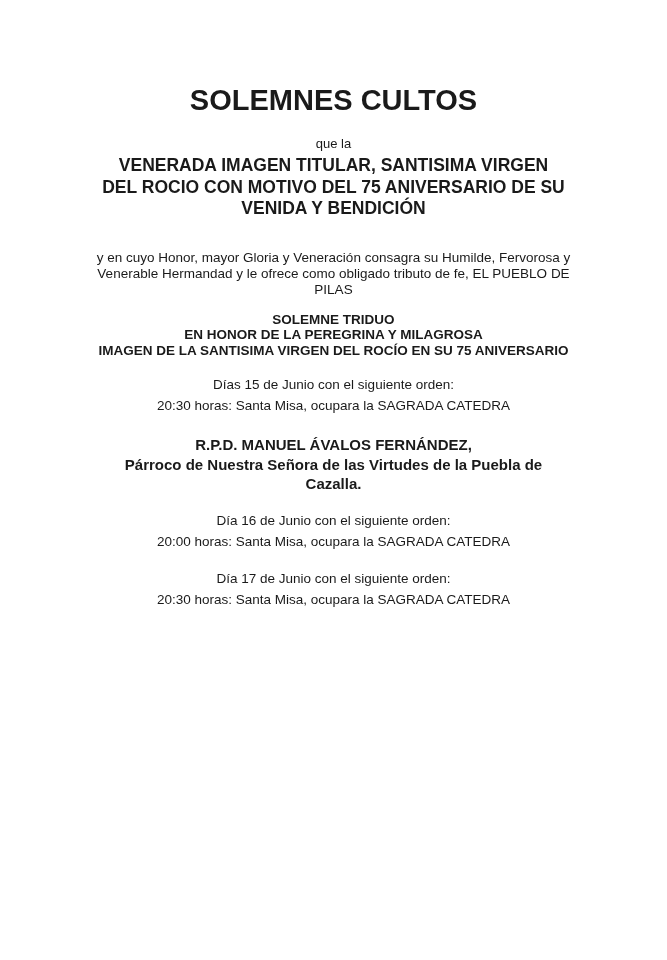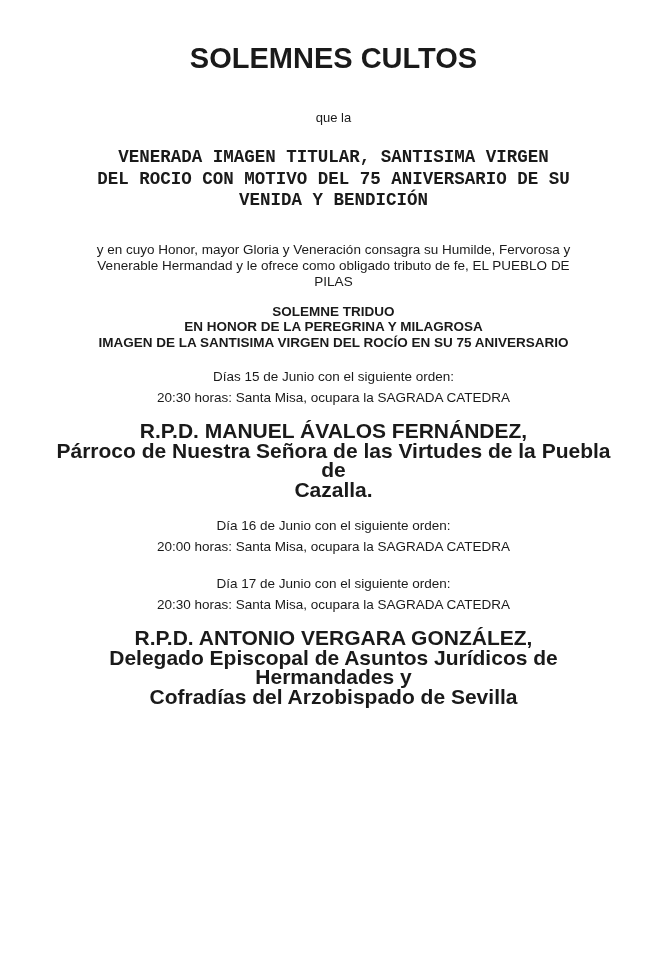--- a/index.html
+++ b/index.html
@@ -10,73 +10,72 @@
   body {
     width: 667px;
     height: 960px;
     font-family: "Liberation Sans", sans-serif;
     color: #1a1a1a;
     overflow: hidden;
   }
   .sheet {
     width: 580px;
     margin: 0 auto;
-    padding-top: 45px;
+    padding-top: 87px;
     text-align: center;
   }
   .pre { white-space: pre-line; }
 
   .title {
     margin: 0;
     font-size: 29px;
     line-height: 27px;
     font-weight: bold;
   }
   .small-line {
-    margin-top: 38px;
+    margin-top: 22px;
     font-size: 13px;
     line-height: 16px;
   }
   .bold-sub {
     margin-top: 15px;
     font-size: 14px;
     line-height: 15.5px;
     font-weight: bold;
   }
   .body-par {
     margin-top: 16px;
     font-size: 13.5px;
     line-height: 15.5px;
   }
   .main-heading {
-    margin-top: 21px;
+    margin-top: 3px;
     font-size: 17.5px;
     line-height: 21.5px;
     font-weight: bold;
-    font-family: Liberation Mono, monospace;
   }
   .honor-par {
     margin-top: 30px;
     font-size: 13.5px;
     line-height: 16px;
   }
   .triduo-heading {
     margin-top: 14px;
     font-size: 13.5px;
     line-height: 15.5px;
     font-weight: bold;
   }
   .day-order {
     margin-top: 16px;
     font-size: 13.5px;
     line-height: 21px;
   }
   .celebrant {
-    margin-top: 13px;
-    font-size: 21px;
+    margin-top: 19px;
+    font-size: 15px;
     line-height: 19.5px;
     font-weight: bold;
   }
 </style>
 </head>
 <body>
 
 <div class="sheet">
 
   <h1 class="title">SOLEMNES CULTOS</h1>
@@ -106,18 +105,15 @@
   </div>
 
   <div>
     <div class="day-order pre">Día 16 de Junio con el siguiente orden:
 20:00 horas: Santa Misa, ocupara la SAGRADA CATEDRA</div>
   </div>
 
   <div>
     <div class="day-order pre">Día 17 de Junio con el siguiente orden:
 20:30 horas: Santa Misa, ocupara la SAGRADA CATEDRA</div>
-    <div class="celebrant pre">R.P.D. ANTONIO VERGARA GONZÁLEZ,
-Delegado Episcopal de Asuntos Jurídicos de Hermandades y
-Cofradías del Arzobispado de Sevilla</div>
   </div>
 
 </div>
 
 </body></html>

